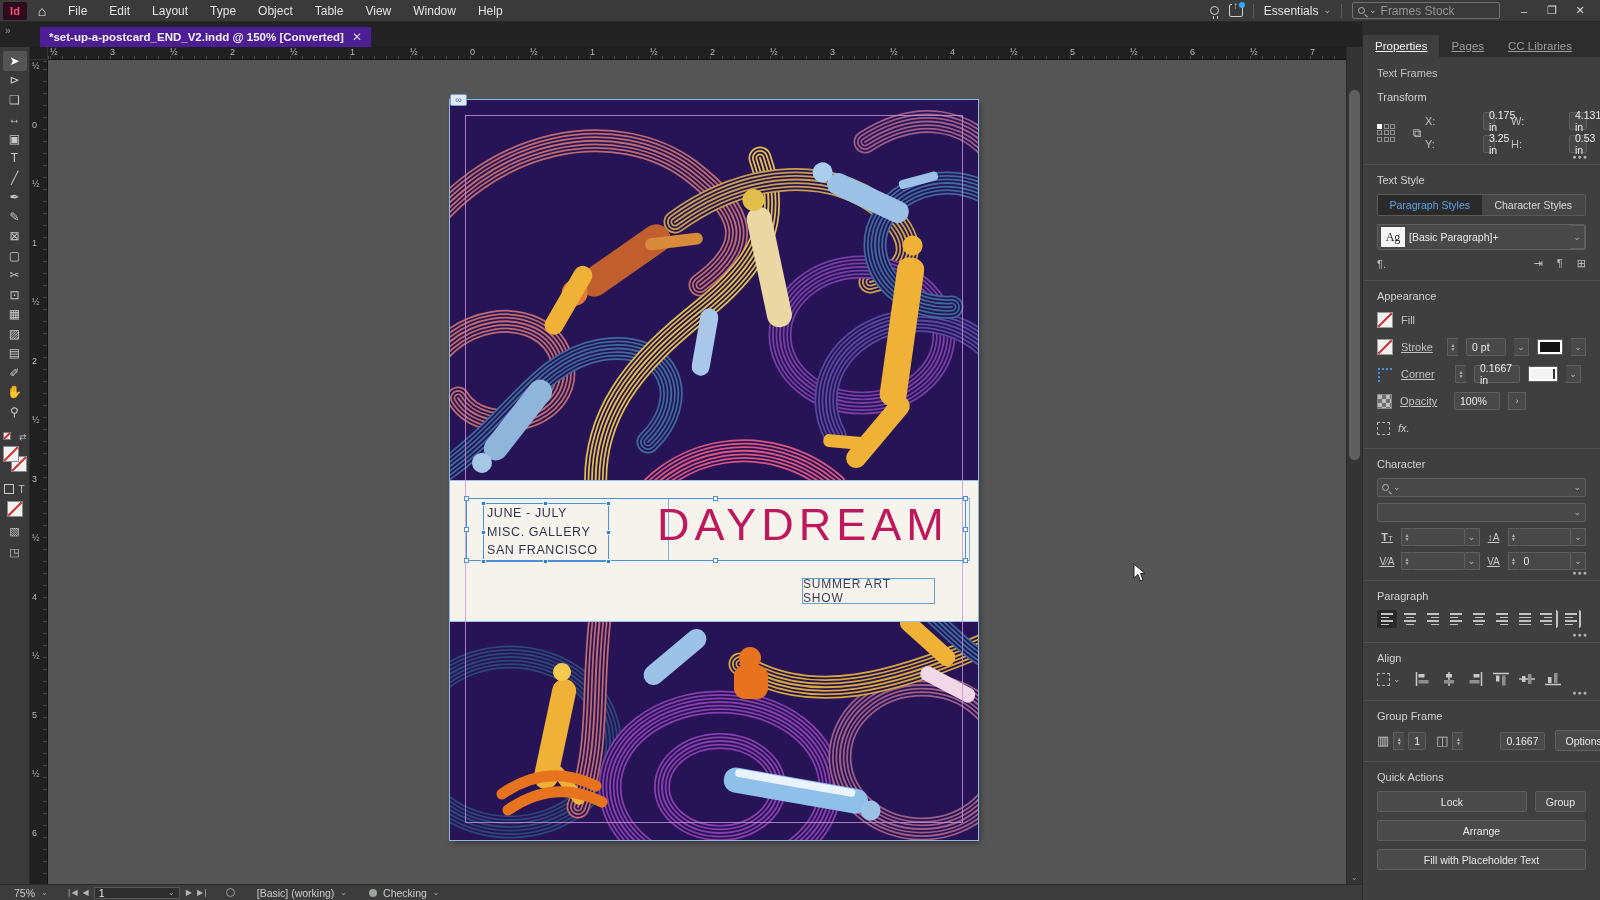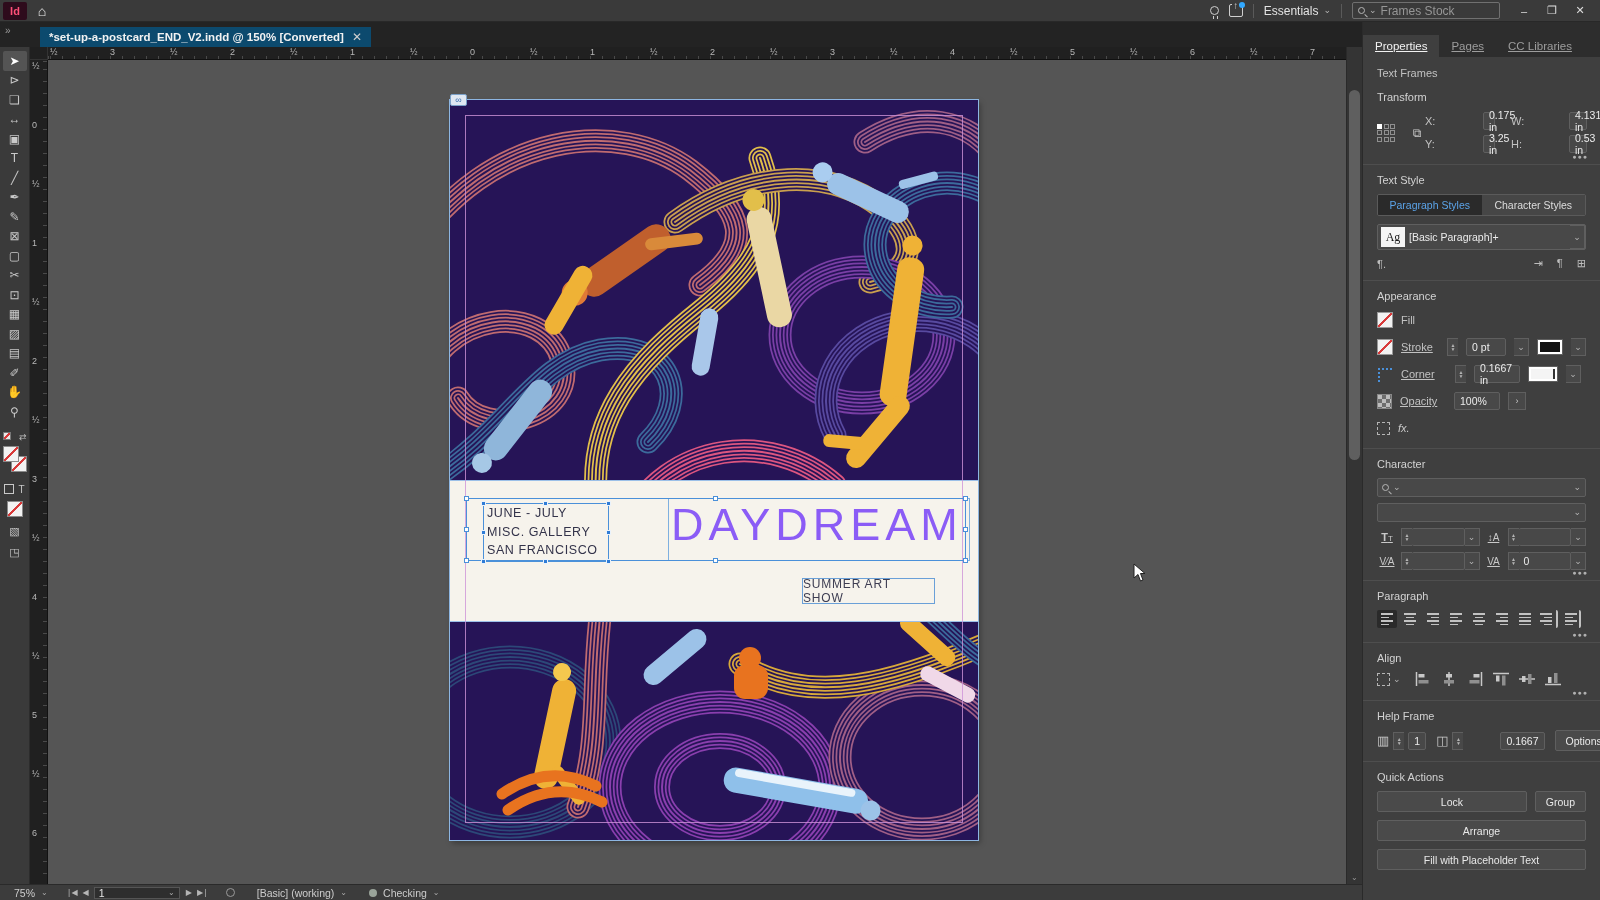--- a/index.html
+++ b/index.html
@@ -22,21 +22,21 @@
   #stock-search{display:flex;align-items:center;gap:4px;border:1px solid #707070;border-radius:2px;height:17px;width:148px;padding:0 5px;color:#969696;}
   .mag{width:7px;height:7px;border:1.3px solid #b5b5b5;border-radius:50%;position:relative;flex:0 0 auto;}
   .mag::after{content:"";position:absolute;left:6px;top:6px;width:4px;height:1.3px;background:#b5b5b5;transform:rotate(45deg);transform-origin:0 0;}
   .chev{font-size:9px;color:#b5b5b5;line-height:1;}
   #win-controls{display:flex;align-items:center;gap:0;}
   #win-controls span{width:28px;text-align:center;font-size:11px;color:#dcdcdc;}
 
   
   #tabstrip{position:absolute;top:22px;left:0;width:1362px;height:25px;background:#232323;z-index:25;display:flex;align-items:flex-end;}
   #strip-chev{position:absolute;left:5px;top:3px;color:#9a9a9a;font-size:10px;}
-  #doctab{margin-left:40px;height:20px;background:#0c4a6e;color:#f2f2f2;display:flex;align-items:center;gap:8px;padding:0 9px;font-size:11.5px;font-weight:bold;}
+  #doctab{margin-left:40px;height:20px;background:#4c1d95;color:#f2f2f2;display:flex;align-items:center;gap:8px;padding:0 9px;font-size:11.5px;font-weight:bold;}
   #doctab .tclose{font-weight:normal;color:#cfcfcf;font-size:12px;}
 
   
   #toolbar{position:absolute;top:47px;left:0;width:30px;height:837px;background:#3a3a3a;border-right:1px solid #2c2c2c;z-index:20;display:flex;flex-direction:column;align-items:center;padding-top:4px;}
   .tool{width:24px;height:19.5px;display:flex;align-items:center;justify-content:center;color:#c9c9c9;font-size:12px;border-radius:2px;}
   .tool.active{background:#545454;color:#ffffff;}
   #swatch-cluster{margin-top:10px;position:relative;width:24px;height:46px;}
   .swatch{width:16px;height:16px;background:#f2f2f2;border:1px solid #8a8a8a;position:absolute;background-image:linear-gradient(135deg,transparent 44%,#d83a3a 44%,#d83a3a 56%,transparent 56%);}
   .swatch.fill{left:0;top:14px;z-index:2;}
   .swatch.stroke{left:8px;top:24px;z-index:1;}
@@ -65,21 +65,21 @@
   #band{position:absolute;left:0;top:380px;width:528px;height:142px;background:#f6f3ec;z-index:4;}
   .frame-edge{position:absolute;left:0;width:528px;height:0;border-top:1px solid #9cc0e8;z-index:5;}
 
   
   #group-box{position:absolute;left:16px;top:398px;width:500px;height:63px;border:1px solid #4a90d9;z-index:8;}
   .h{position:absolute;width:5px;height:5px;background:#ffffff;border:1px solid #4a90d9;z-index:9;}
   .hf{position:absolute;width:5px;height:5px;background:#2f7cd6;border:1px solid #eaf2fb;z-index:10;}
   #venue-frame{position:absolute;left:33px;top:403px;width:126px;height:59px;border:1px solid #4a90d9;z-index:9;}
   #venue-text{position:absolute;left:37px;top:404px;width:130px;font-size:12.5px;line-height:18.5px;letter-spacing:.6px;color:#33334a;z-index:7;white-space:pre-line;}
   #title-frame{position:absolute;left:218px;top:398px;width:302px;height:63px;border:1px solid #7fb0e0;z-index:7;}
-  #title-text{position:absolute;left:221px;top:399px;width:300px;font-size:45px;font-weight:200;letter-spacing:5px;color:#8b5cf6;z-index:7;font-family:"Liberation Sans",sans-serif;}
+  #title-text{position:absolute;left:207px;top:399px;width:300px;font-size:45px;font-weight:200;letter-spacing:5px;color:#be185d;z-index:7;font-family:"Liberation Sans",sans-serif;}
   #subtitle-frame{position:absolute;left:352px;top:478px;width:133px;height:26px;border:1px solid #6aa0d8;display:flex;align-items:center;justify-content:center;z-index:7;}
   #subtitle-text{font-size:12px;letter-spacing:.8px;color:#3d3d52;}
   #link-badge{position:absolute;left:0px;top:-6px;width:17px;height:12px;background:#dfe7f2;border:1px solid #7aa0c8;border-radius:2px;font-size:9px;color:#3a6fb0;display:flex;align-items:center;justify-content:center;z-index:11;line-height:1;}
 
   
   #cursor{position:absolute;left:1085px;top:503px;z-index:40;}
 
   
   #vscroll{position:absolute;right:238px;top:47px;width:16px;height:837px;background:#343434;border-left:1px solid #2a2a2a;z-index:18;}
   #vthumb{position:absolute;left:2px;top:43px;width:11px;height:370px;background:#5f5f5f;border-radius:6px;}
@@ -159,20 +159,32 @@
   
   #qa-grid{display:grid;grid-template-columns:1fr;gap:8px;}
   #qa-grid .wide{grid-column:1/3;}
 </style>
 </head>
 <body>
 
 <div id="menubar">
   <div id="logo">Id</div>
   <div id="home">⌂</div>
+  <div style="display:flex;">
+
+  <span class="menu-item">File</span>
+      <span class="menu-item">Edit</span>
+      <span class="menu-item">Layout</span>
+      <span class="menu-item">Type</span>
+      <span class="menu-item">Object</span>
+      <span class="menu-item">Table</span>
+      <span class="menu-item">View</span>
+      <span class="menu-item">Window</span>
+      <span class="menu-item">Help</span>
+    </div>
   <div id="menubar-right">
     <span class="bulb"></span>
     <span class="share-ic">
         <span class="share-dot"></span>
       </span>
     <span class="vdiv"></span>
     <span id="workspace">
       <span>Essentials</span>
       <span class="chev">⌄</span>
     </span>
@@ -877,21 +889,21 @@
       <svg width="16" height="14">
           <line x1="0" y1="12.5" x2="16" y2="12.5" stroke="#c8c8c8" stroke-width="1.5"></line>
           <rect x="3" y="5" width="3.5" height="6" fill="#c8c8c8"></rect>
           <rect x="9" y="1" width="3.5" height="10" fill="#8f8f8f"></rect>
         </svg>
     </div>
     <span class="more">●●●</span>
   </div>
 
   <div class="section">
-    <div class="sec-title">Help Frame</div>
+    <div class="sec-title">Group Frame</div>
     <div id="tframe-row">
       <span class="tf-ic">▥</span>
       <span class="stp">
           <span>▲</span>
           <span>▼</span>
         </span>
       <span class="fld" style="width:40px;">1</span>
       <span class="tf-ic" style="margin-left:6px;">◫</span>
       <span class="stp">
           <span>▲</span>

